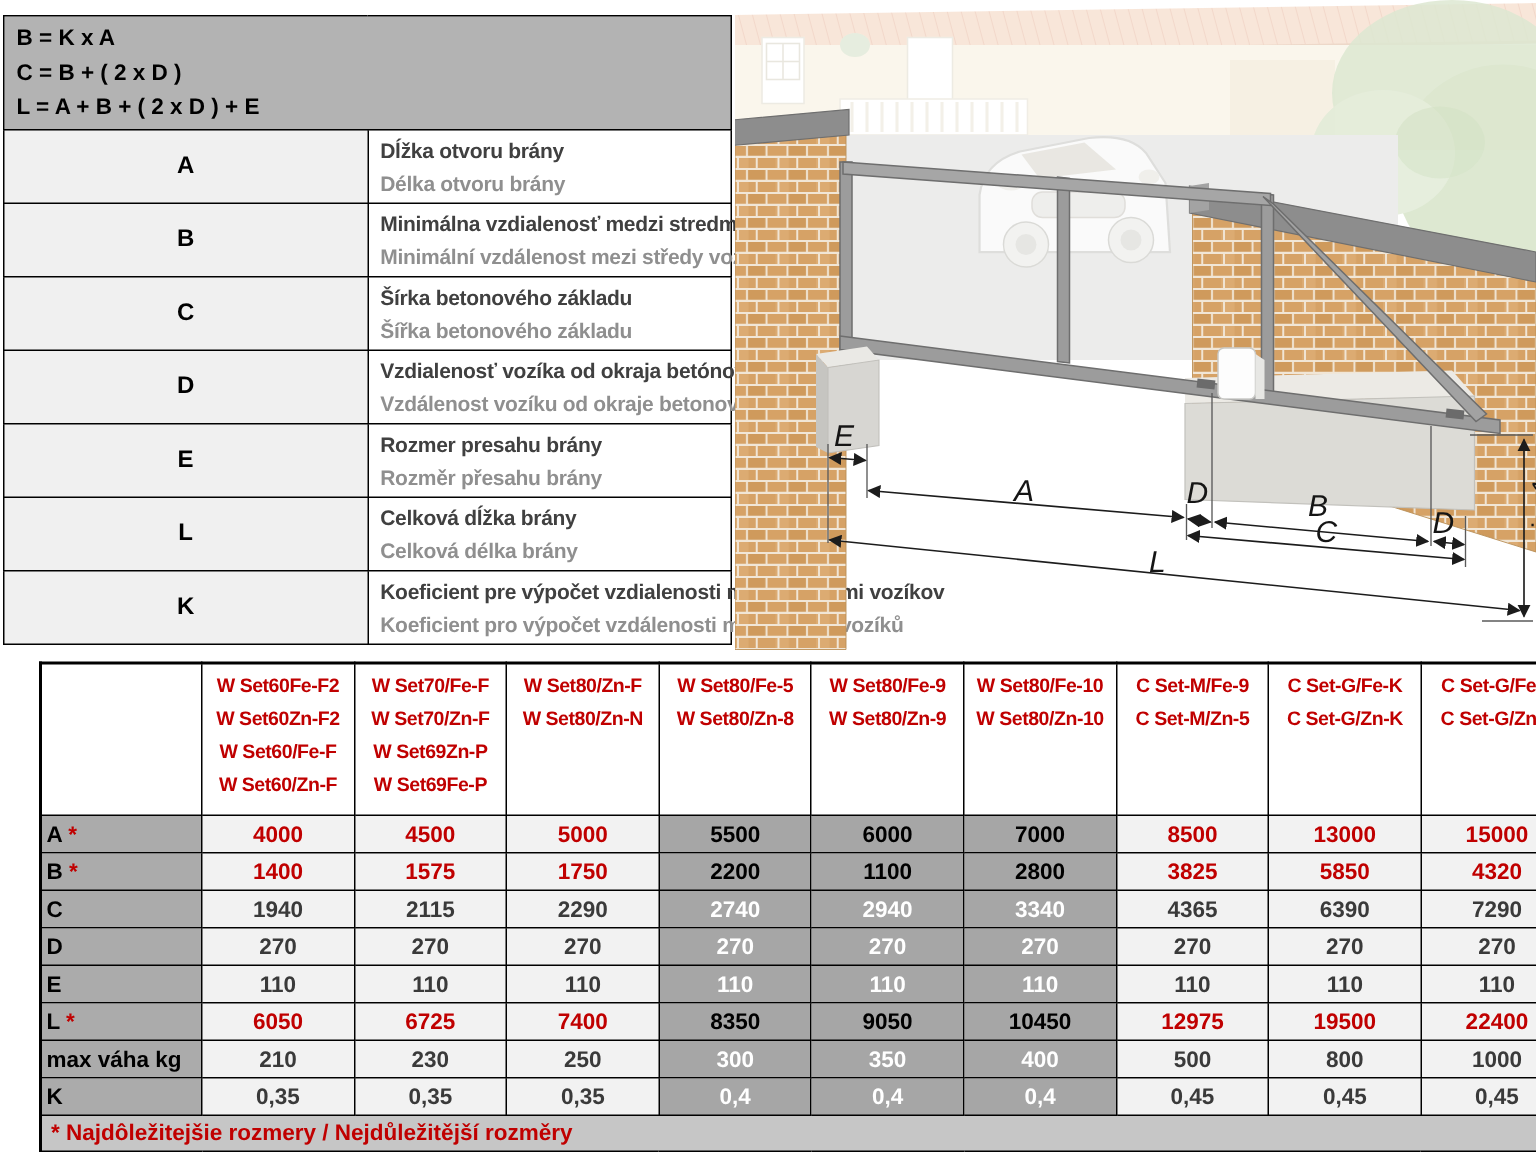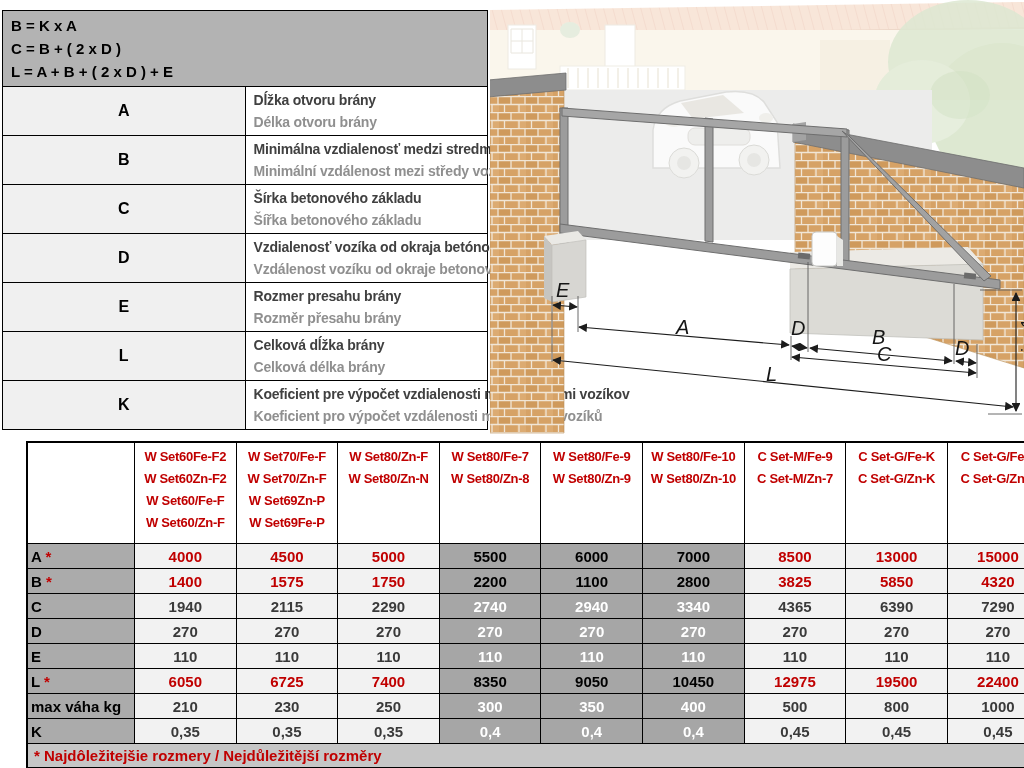--- a/index.html
+++ b/index.html
@@ -245,34 +245,34 @@
             <span class="model-line">W Set70/Fe-F</span>
             <span class="model-line">W Set70/Zn-F</span>
             <span class="model-line">W Set69Zn-P</span>
             <span class="model-line">W Set69Fe-P</span>
           </th>
           <th class="model-col">
             <span class="model-line">W Set80/Zn-F</span>
             <span class="model-line">W Set80/Zn-N</span>
           </th>
           <th class="model-col">
-            <span class="model-line">W Set80/Fe-7</span>
+            <span class="model-line">W Set80/Fe-5</span>
             <span class="model-line">W Set80/Zn-8</span>
           </th>
           <th class="model-col">
             <span class="model-line">W Set80/Fe-9</span>
             <span class="model-line">W Set80/Zn-9</span>
           </th>
           <th class="model-col">
             <span class="model-line">W Set80/Fe-10</span>
             <span class="model-line">W Set80/Zn-10</span>
           </th>
           <th class="model-col">
             <span class="model-line">C Set-M/Fe-9</span>
-            <span class="model-line">C Set-M/Zn-7</span>
+            <span class="model-line">C Set-M/Zn-5</span>
           </th>
           <th class="model-col">
             <span class="model-line">C Set-G/Fe-K</span>
             <span class="model-line">C Set-G/Zn-K</span>
           </th>
           <th class="model-col">
             <span class="model-line">C Set-G/Fe-9</span>
             <span class="model-line">C Set-G/Zn-9</span>
           </th>
         </tr>

